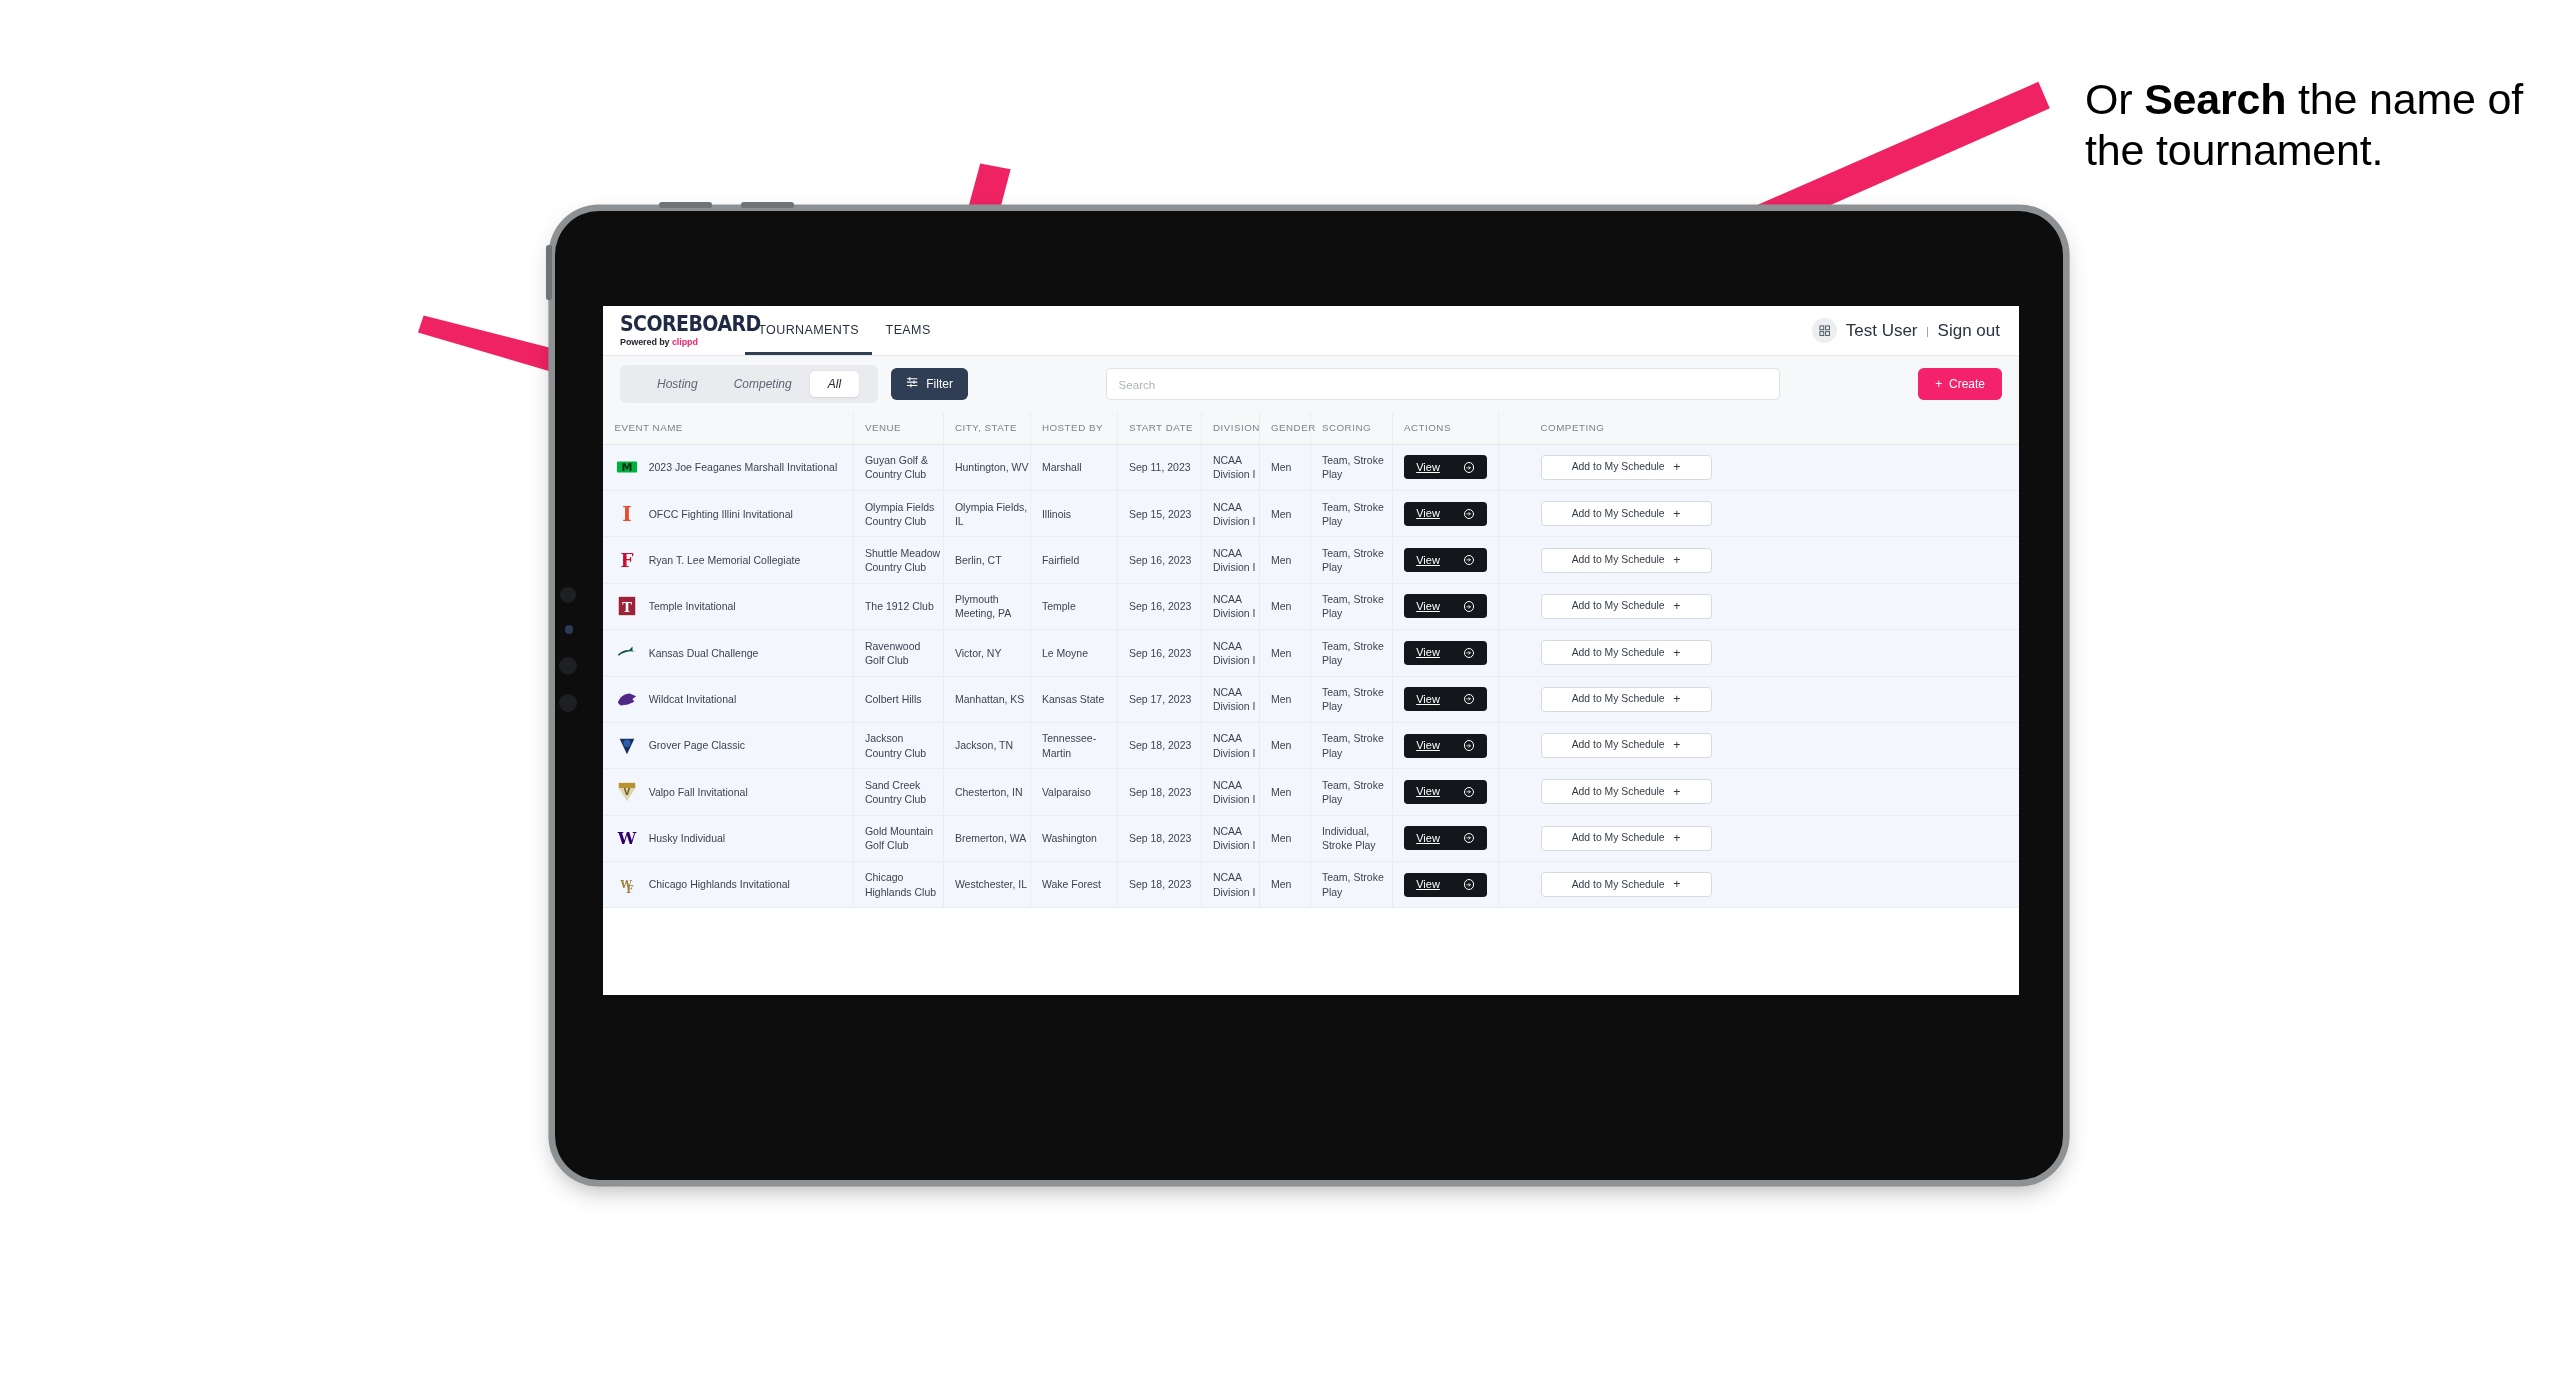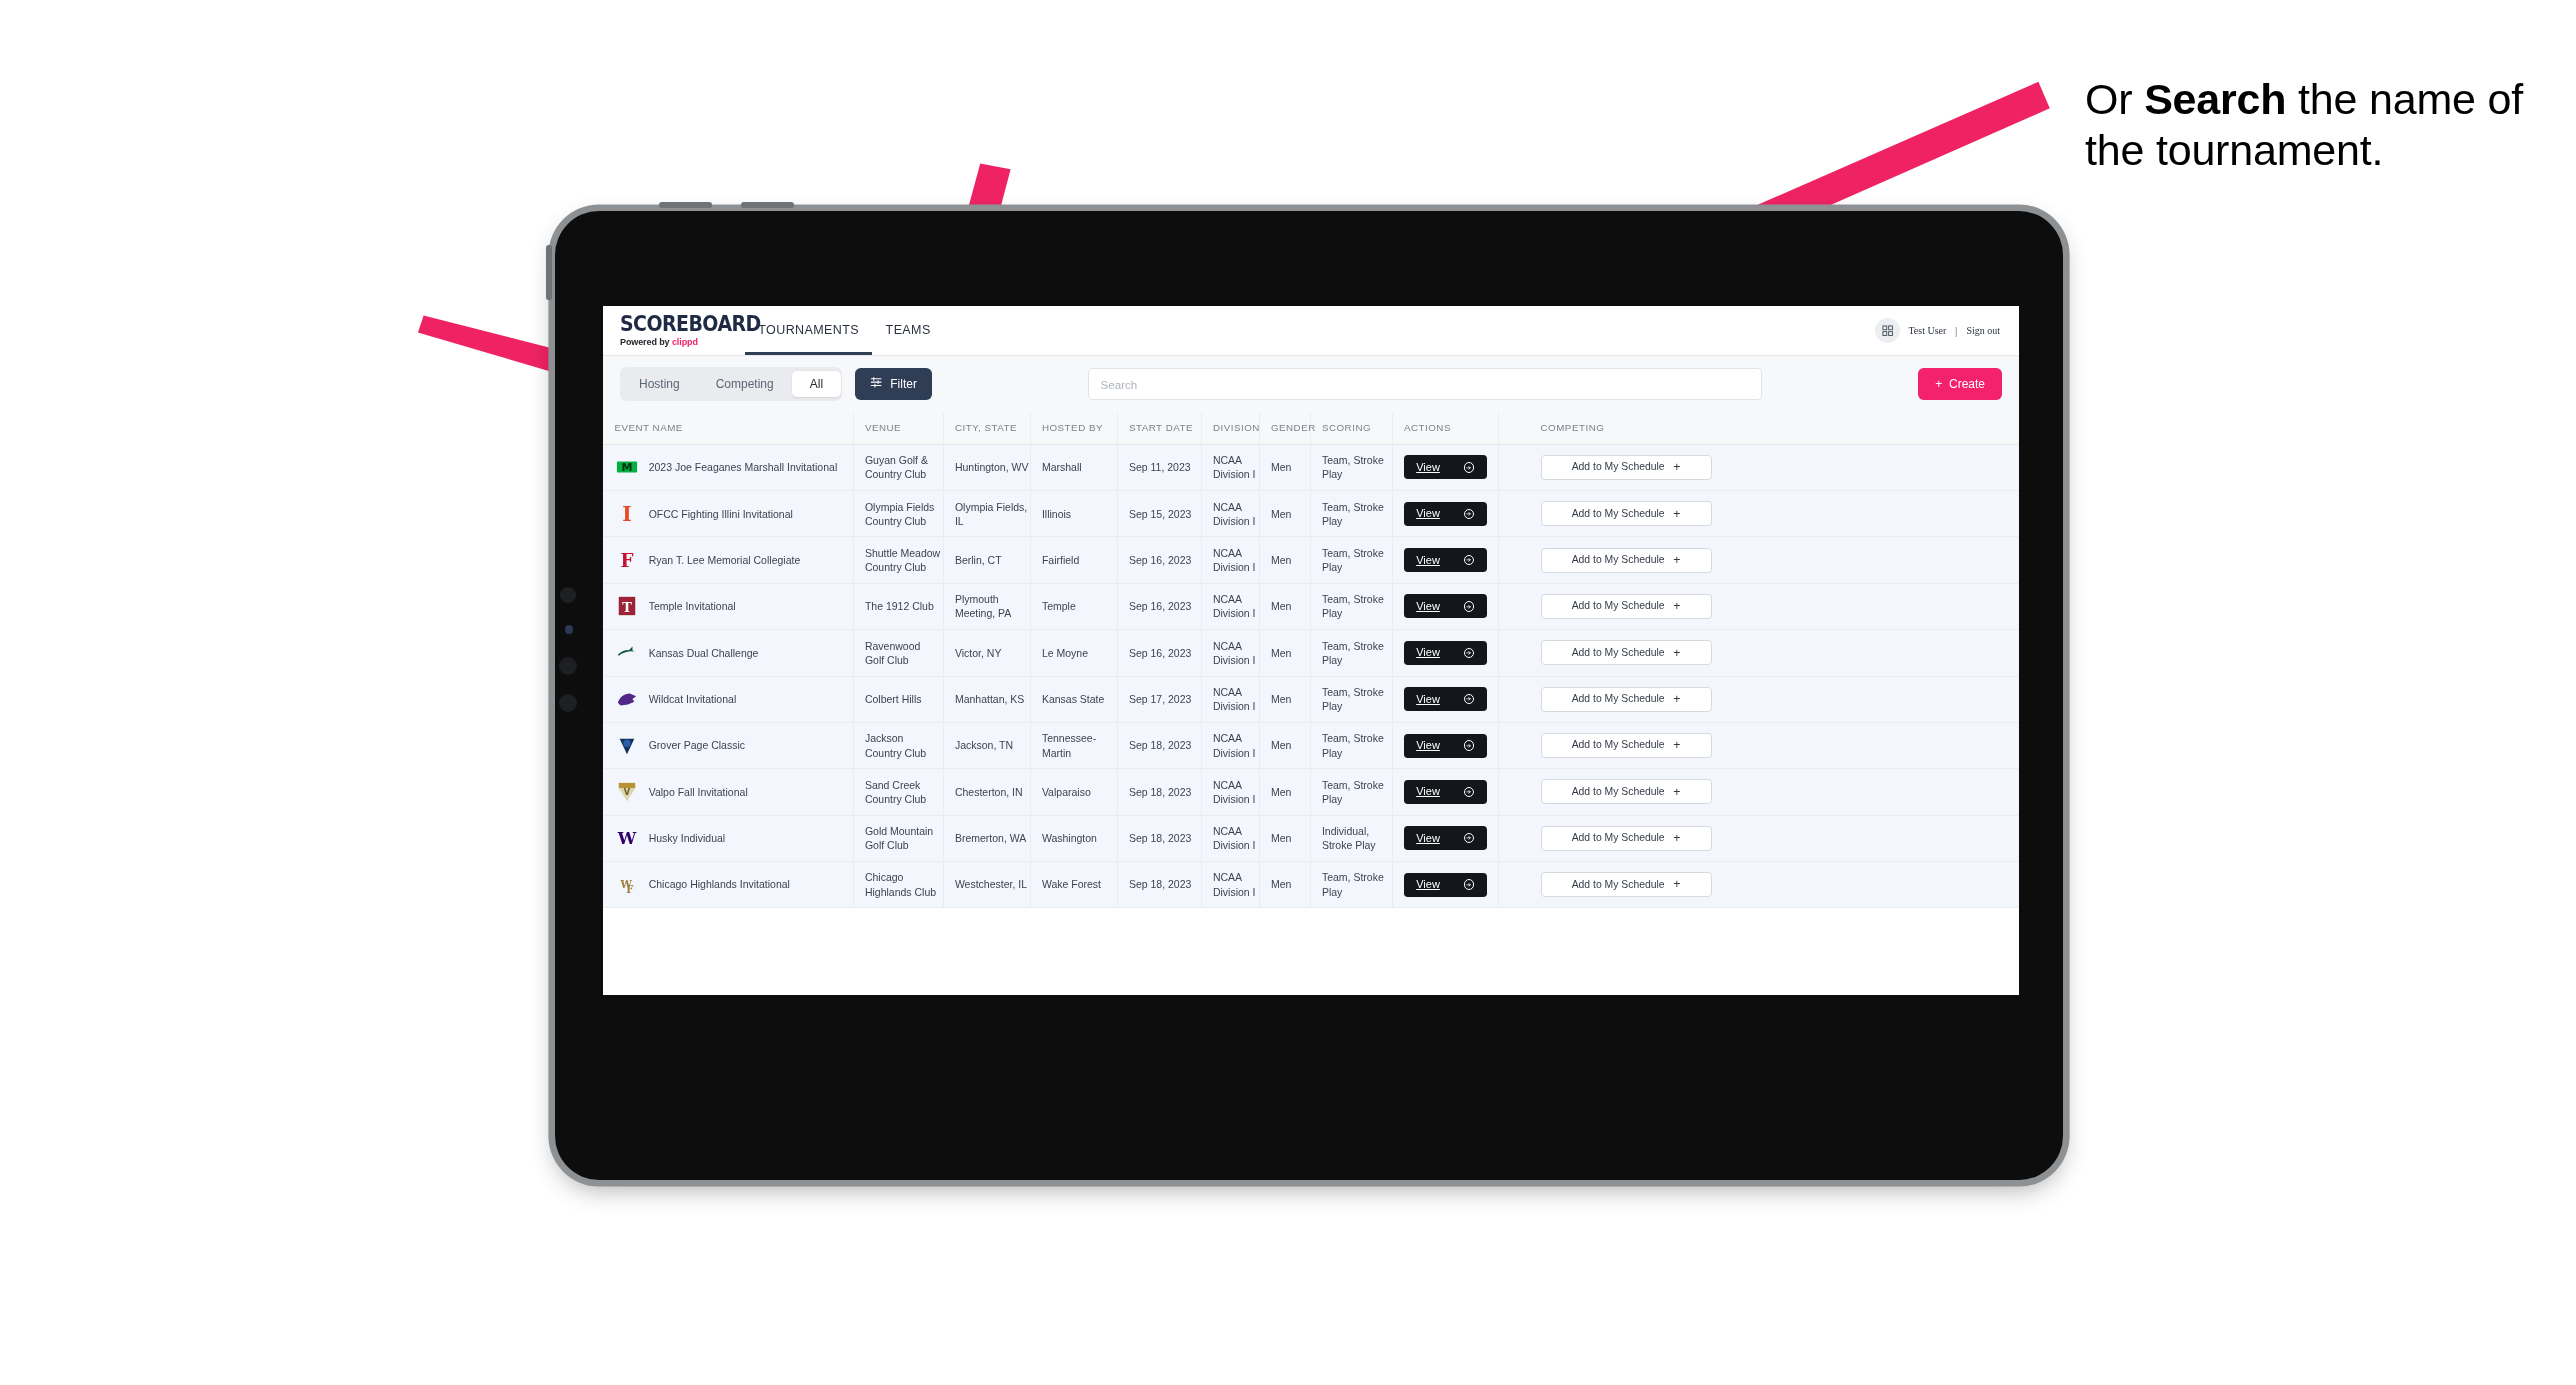--- a/index.html
+++ b/index.html
@@ -76,29 +76,29 @@
     padding: 0 13.3px; height: 49px; line-height: 49px; position: relative;
   }
   .navtab.active::after {
     content:""; position:absolute; left:0; right:0; bottom:0; height:2.8px;
     background:#2f3e55;
   }
   #userbox { position:absolute; right: 19px; top:0; height:49px;
              display:flex; align-items:center; gap:8.5px; }
   #avatar { width:25px; height:25px; border-radius:50%; background:#eceef1;
             display:flex; align-items:center; justify-content:center; }
-  #userbox .utxt { font-size:10px; color:#2b3240;font-family:Liberation Serif, serif; }
+  #userbox .utxt { font-size:17px; color:#2b3240; }
   #userbox .sep { font-size:11.8px; color:#9aa0ab; }
 
   
   #toolbar { height: 57px; background:#f7f8f9; border-top:0.9px solid #e6e8eb;
              display:flex; align-items:center; padding: 0 17px; gap:13.3px;
              position: relative; }
-  #segbox { display:flex; background:#e9ebee; border-radius:6.6px; padding:1px;
-            height:34px; align-items:center; }
+  #segbox { display:flex; background:#e9ebee; border-radius:6.6px; padding:19px;
+            height:34px; align-items:center;font-style:italic; }
   .seg { font-size:12px; color:#5d6672; padding:0 18px; height:26.6px;
          line-height:26.6px; border-radius:4.7px; }
   .seg.active { background:#ffffff; color:#222a36; font-weight:500;
                 box-shadow:0 0.9px 1.9px rgba(0,0,0,0.10); }
   #filterbtn { height:32px; background:#2f3e55; color:#fff; border-radius:5.7px;
                display:flex; align-items:center; gap:7.6px; padding:0 15px;
                font-size:12px; }
   #searchwrap { flex:1; display:flex; justify-content:center; }
   #searchinput {
     width: 674px; height:32px; background:#fff; border:0.9px solid #dfe2e6;

